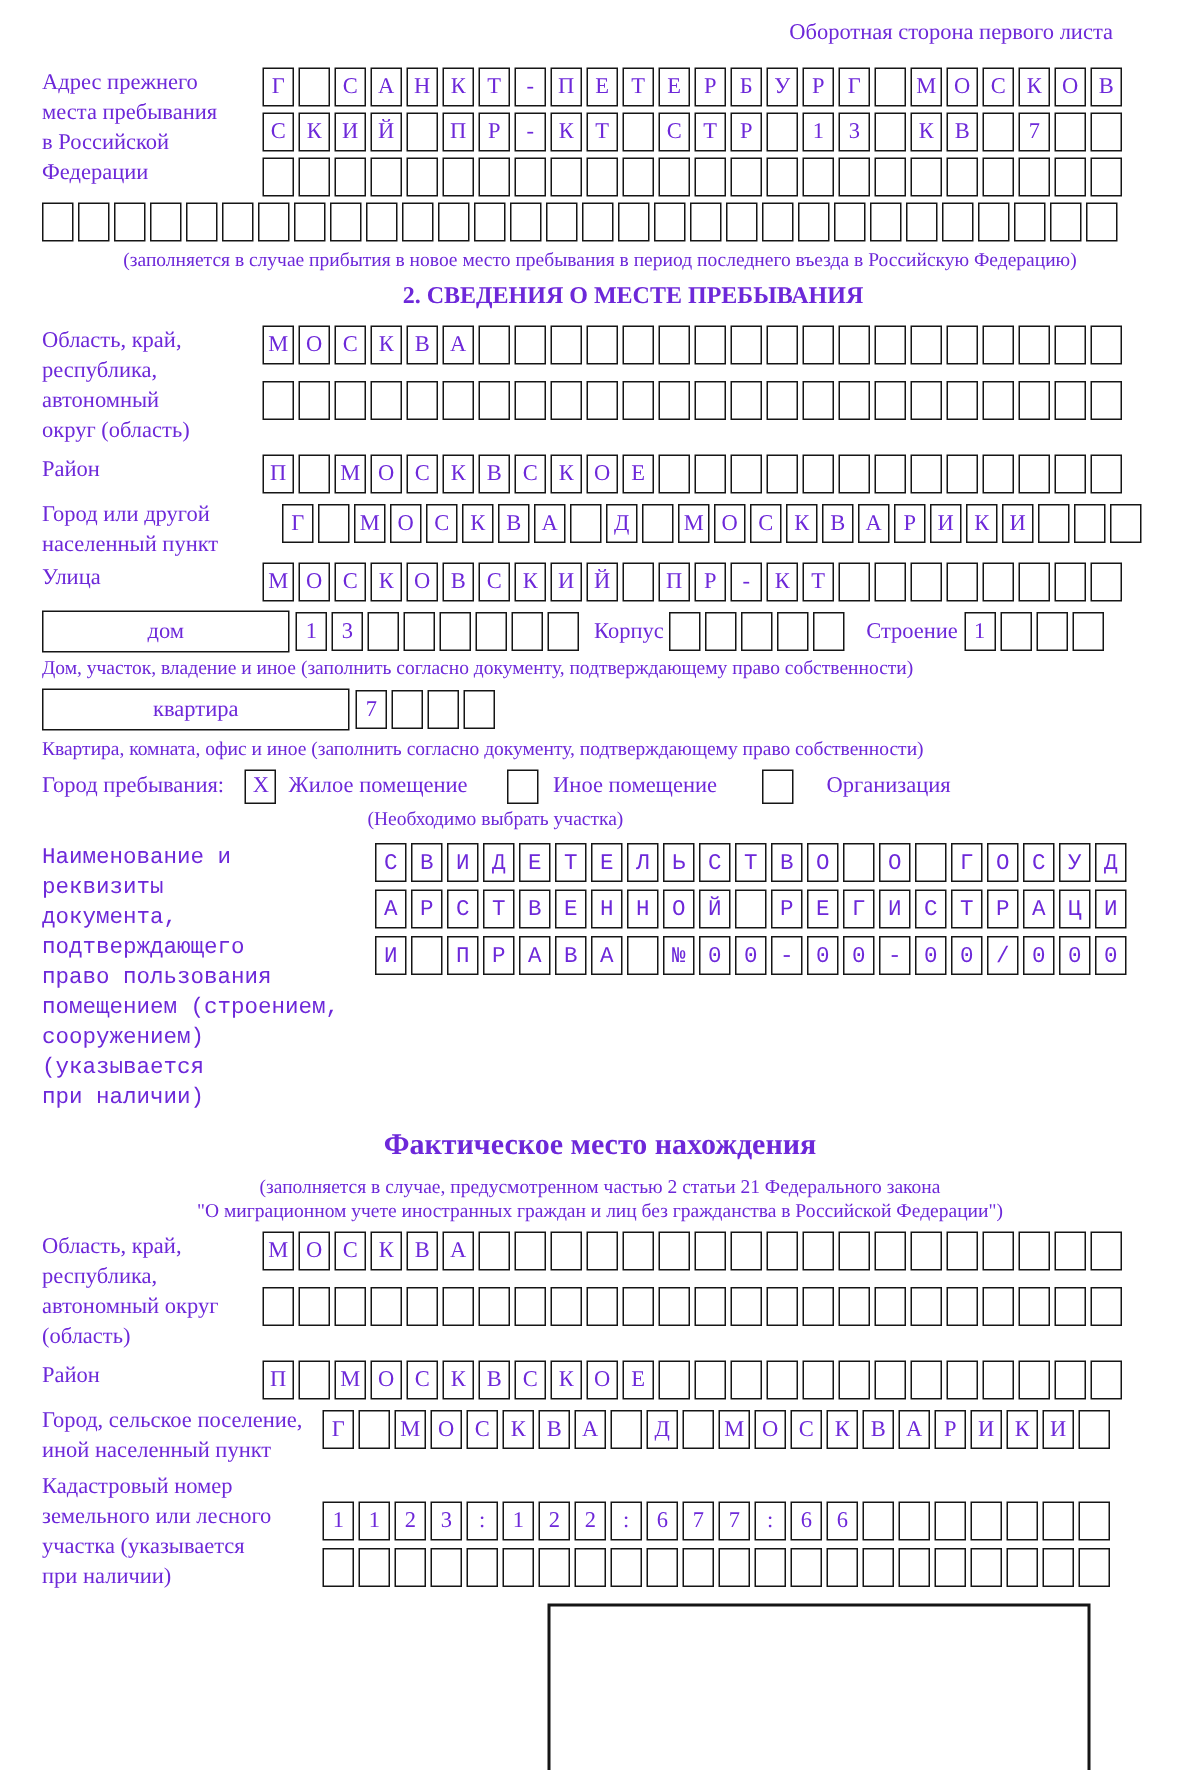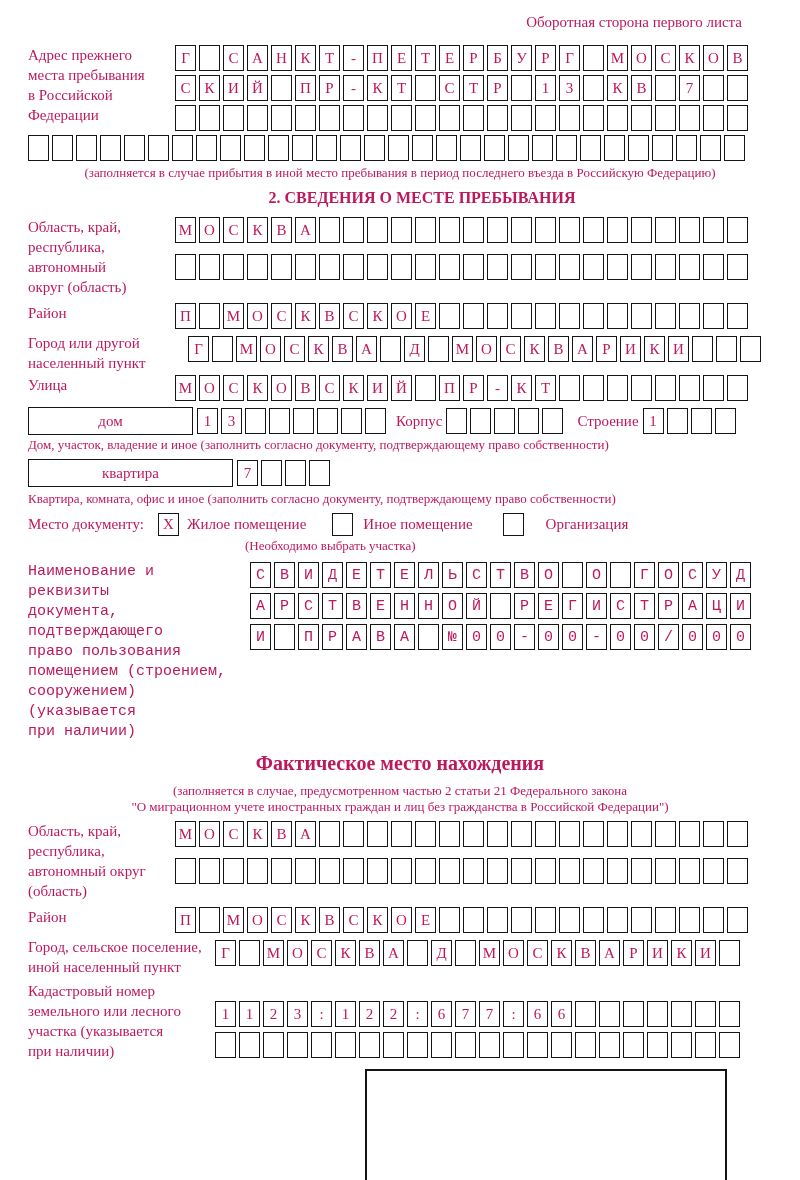--- a/index.html
+++ b/index.html
@@ -1,19 +1,19 @@
 <!DOCTYPE html>
 <html><head>
 <meta charset="utf-8">
 <style>
   html,body{margin:0;padding:0;background:#fff;}
   .page{
     position:relative;
     width:800px;height:1180px;
-    background:#fff;color:#be185d;
+    background:#fff;color:#6d28d9;
     font-family:"Liberation Serif","DejaVu Serif",serif;
     padding:14px 0 0 0;
     box-sizing:border-box;
     overflow:hidden;
   }
   .inner{padding:0 28px;}
   .hdr-note{font-size:15px;text-align:right;padding-right:58px;margin-bottom:14px;}
   .frow{display:flex;align-items:flex-start;}
   .flabel{width:147px;flex:0 0 147px;font-size:15px;line-height:20px;white-space:pre-line;}
   .flabel.wide{width:212px;flex:0 0 212px;}
@@ -165,21 +165,21 @@
         <div class="cell"></div>
         <div class="cell"></div>
         <div class="cell"></div>
         <div class="cell"></div>
         <div class="cell"></div>
         <div class="cell"></div>
         <div class="cell"></div>
         <div class="cell"></div>
         <div class="cell"></div>
       </div>
-    <div class="caption center mt4">(заполняется в случае прибытия в иной место пребывания в период последнего въезда в Российскую Федерацию)</div>
+    <div class="caption center mt4">(заполняется в случае прибытия в новое место пребывания в период последнего въезда в Российскую Федерацию)</div>
   </div>
 
   <div class="sec-title">2. СВЕДЕНИЯ О МЕСТЕ ПРЕБЫВАНИЯ</div>
 
   <div class="inner">
 
     <div class="frow">
       <div class="flabel">Область, край,
 республика,
 автономный
@@ -366,21 +366,21 @@
       <div class="cellrow">
           <div class="cell">7</div>
           <div class="cell"></div>
           <div class="cell"></div>
           <div class="cell"></div>
         </div>
     </div>
     <div class="caption mt4">Квартира, комната, офис и иное (заполнить согласно документу, подтверждающему право собственности)</div>
 
     <div class="frow mt6" style="align-items:center;">
-      <div class="inline-lbl" style="line-height:23px;">Место документу:</div>
+      <div class="inline-lbl" style="line-height:23px;">Город пребывания:</div>
       <div class="checkbox" style="margin-left:14px;">X</div>
       <div class="inline-lbl" style="line-height:23px;margin-left:8px;">Жилое помещение</div>
       <div class="checkbox" style="margin-left:26px;"></div>
       <div class="inline-lbl" style="line-height:23px;margin-left:10px;">Иное помещение</div>
       <div class="checkbox" style="margin-left:30px;"></div>
       <div class="inline-lbl" style="line-height:23px;margin-left:22px;">Организация</div>
     </div>
     <div class="caption mt2" style="margin-left:217px;">(Необходимо выбрать участка)</div>
 
     <div class="frow mt8">

